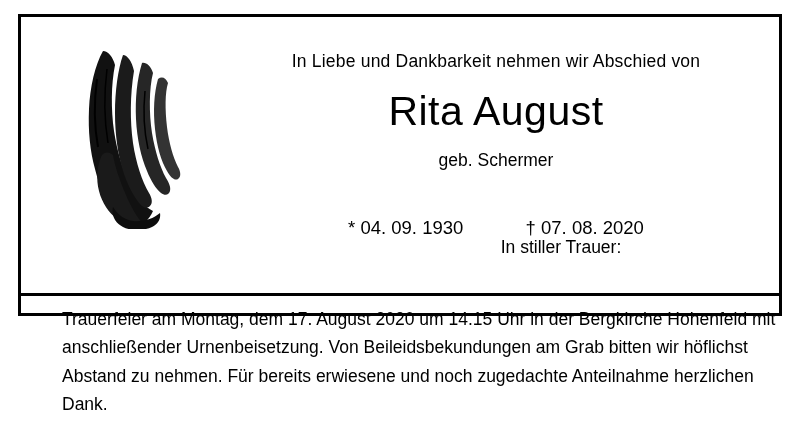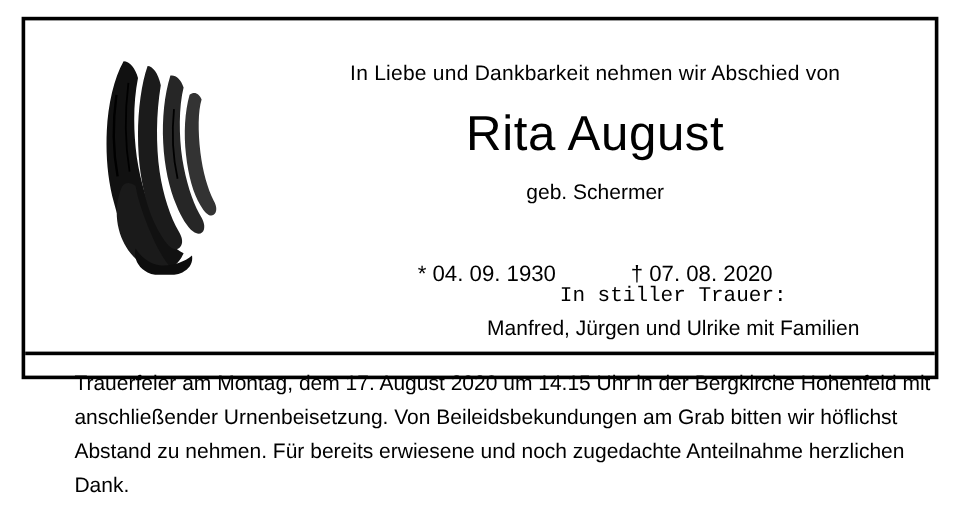--- a/index.html
+++ b/index.html
@@ -85,21 +85,20 @@
     width: 52px;
   }
   
   .mourn-label {
     position: absolute;
     left: 330px;
     top: 220px;
     width: 420px;
     text-align: center;
     font-size: 17.5px;
-    font-family: Liberation Mono, monospace;
   }
   .mourn-names {
     position: absolute;
     left: 330px;
     top: 246px;
     width: 420px;
     text-align: center;
     font-size: 17.5px;
   }
   .place {
@@ -179,20 +178,19 @@
     <div class="maiden">geb. Schermer</div>
 
     <div class="dates">
       <span>* 04. 09. 1930</span>
       <span class="sep"></span>
       <span>† 07. 08. 2020</span>
     </div>
 
 
     <div class="mourn-label">In stiller Trauer:</div>
-    <div class="mourn-names">Manfred, Jürgen und Ulrike mit Familien</div>
 
     <div class="divider"></div>
 
     <div class="footer">Trauerfeier am Montag, dem 17. August 2020 um 14.15 Uhr in der Bergkirche Hohenfeld mit anschließender Urnenbeisetzung. Von Beileidsbekundungen am Grab bitten wir höflichst Abstand zu nehmen. Für bereits erwiesene und noch zugedachte Anteilnahme herzlichen Dank.</div>
 
   </div>
 </div>
 
 </body></html>

